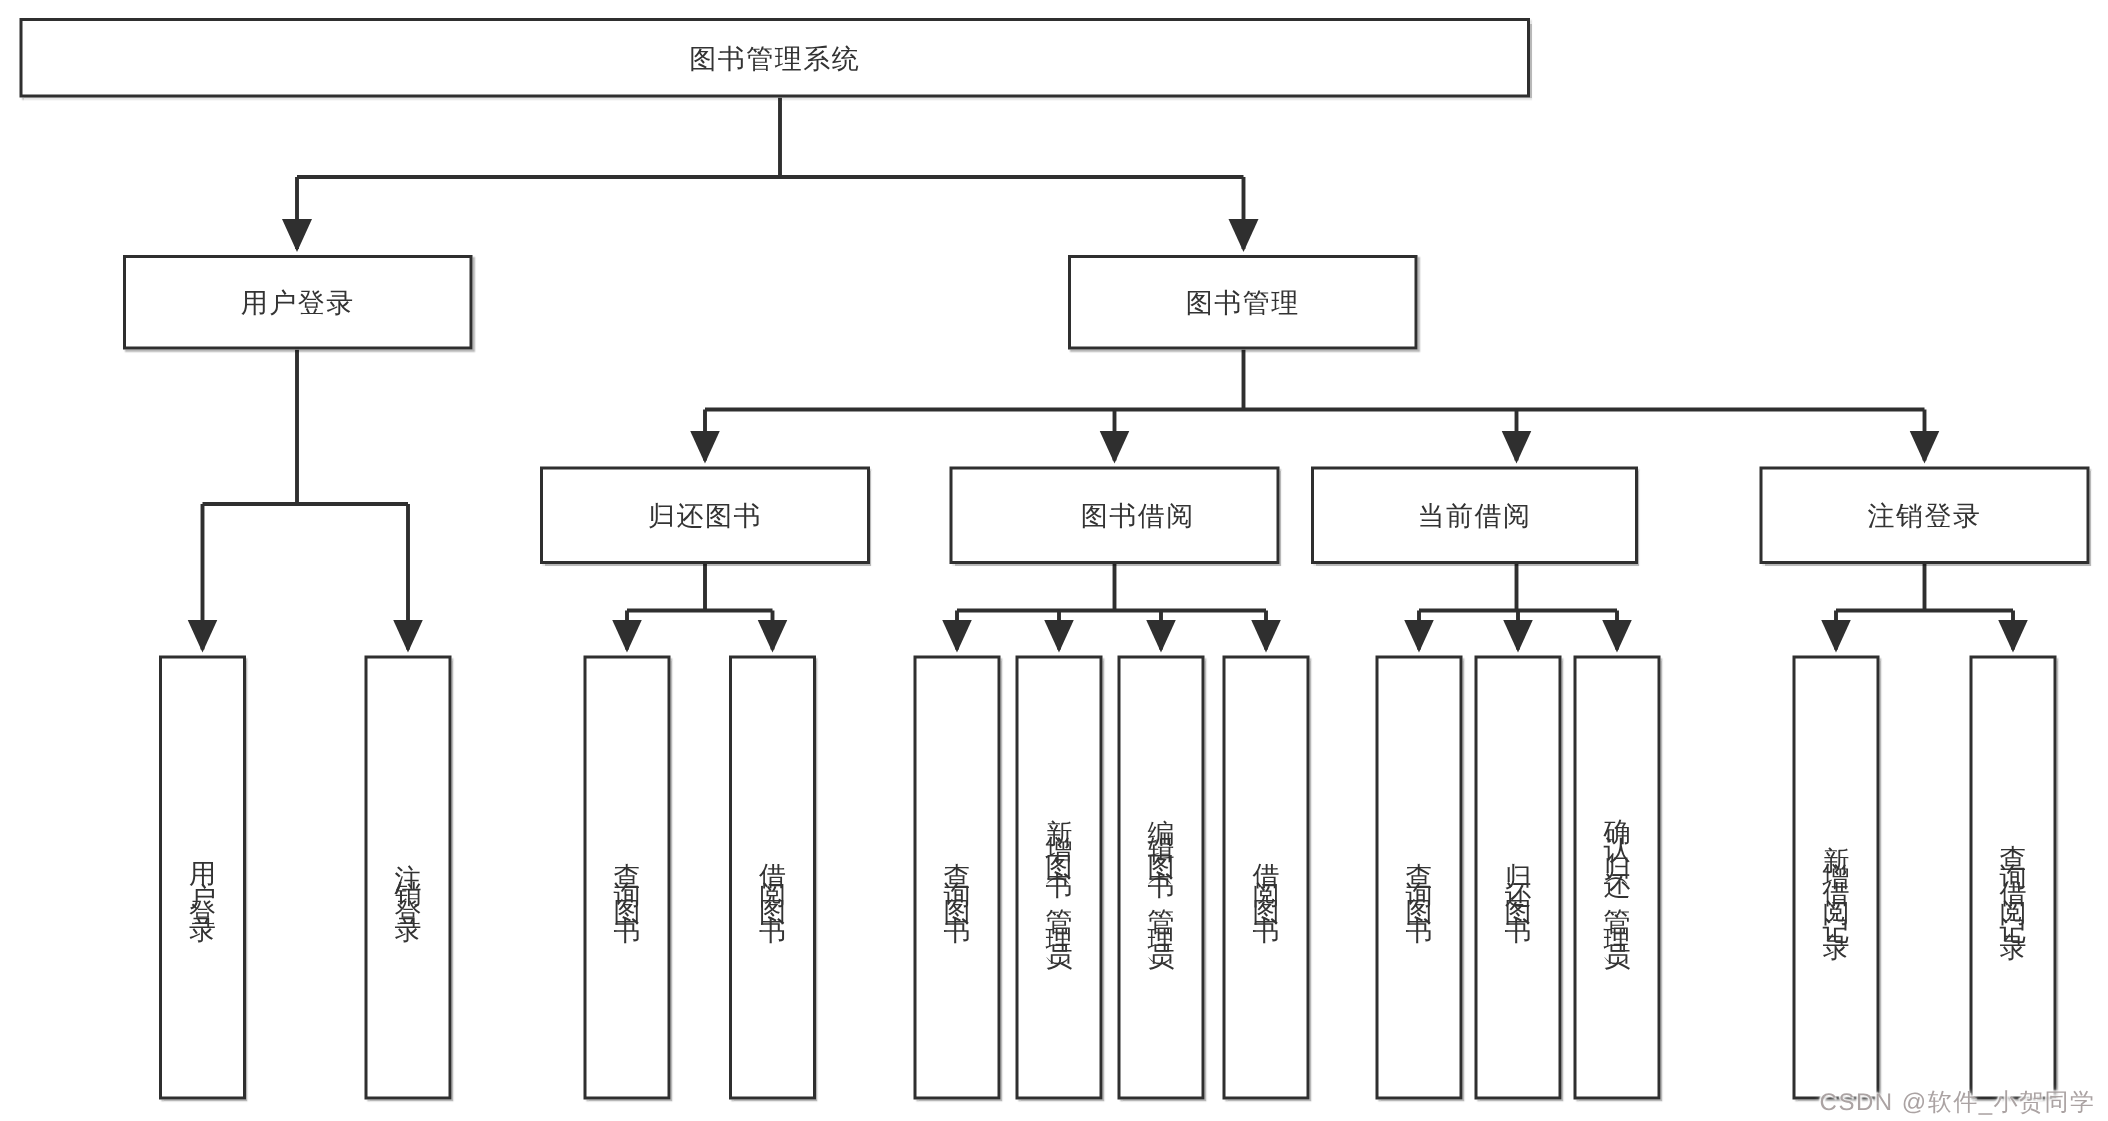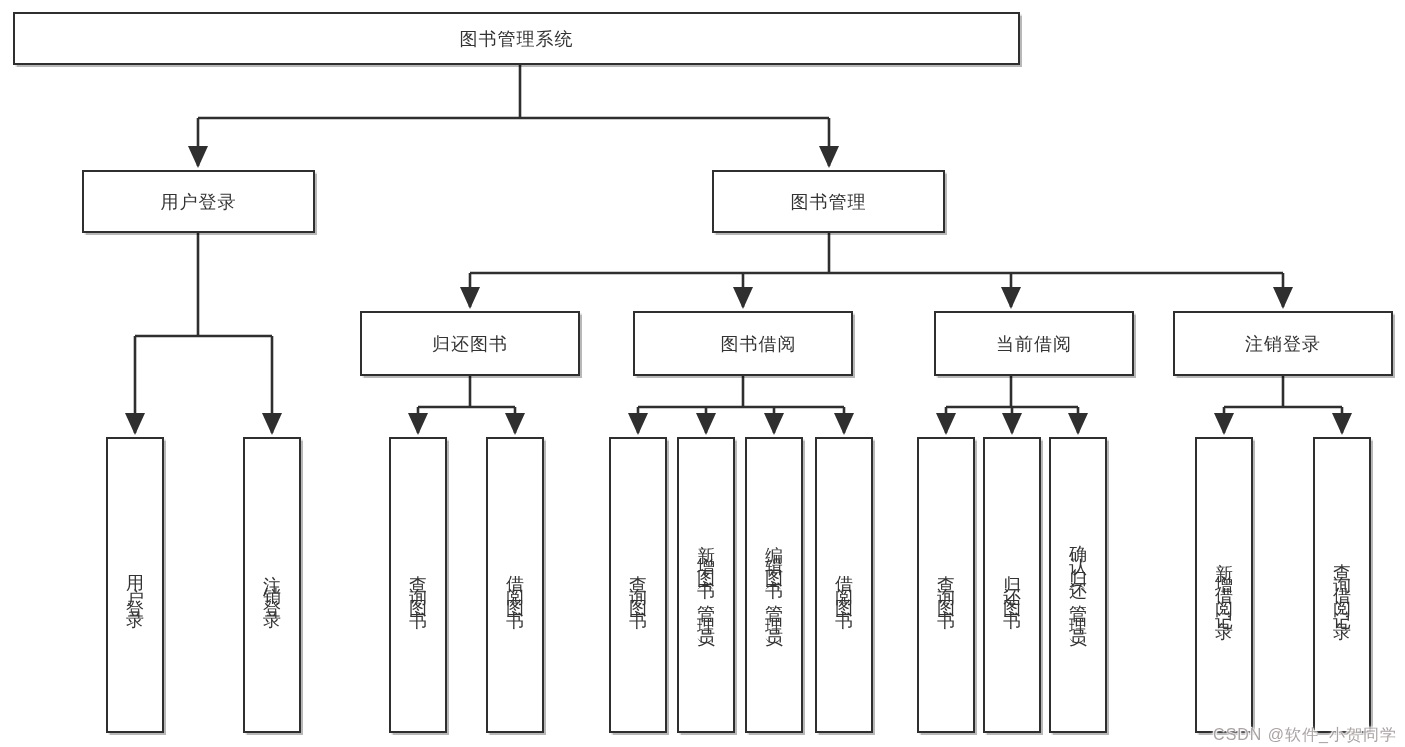--- a/index.html
+++ b/index.html
@@ -96,21 +96,21 @@
     <line x1="1342" y1="407" x2="1342" y2="433" marker-end="url(#arw)"></line>
   </svg>
 
   <div class="node hbox root">图书管理系统</div>
 
   <div class="node hbox" style="left:82px;top:170px;width:233px;height:63px;">用户登录</div>
   <div class="node hbox" style="left:712px;top:170px;width:233px;height:63px;">图书管理</div>
 
   <div class="node hbox" style="left:360px;top:311px;width:220px;">归还图书</div>
   <div class="node hbox" style="left:633px;top:311px;width:220px;padding-left:31px;">图书借阅</div>
-  <div class="node hbox" style="left:934px;top:311px;width:200px;">当前借阅</div>
+  <div class="node hbox" style="left:874px;top:311px;width:218px;">当前借阅</div>
   <div class="node hbox" style="left:1173px;top:311px;width:220px;">注销登录</div>
 
   <div class="node vbox" style="left:106px;">用户登录</div>
   <div class="node vbox" style="left:243px;">注销登录</div>
 
   <div class="node vbox" style="left:389px;">查询图书</div>
   <div class="node vbox" style="left:486px;">借阅图书</div>
 
   <div class="node vbox" style="left:609px;">查询图书</div>
   <div class="node vbox" style="left:677px;">新增图书（管理员）</div>

